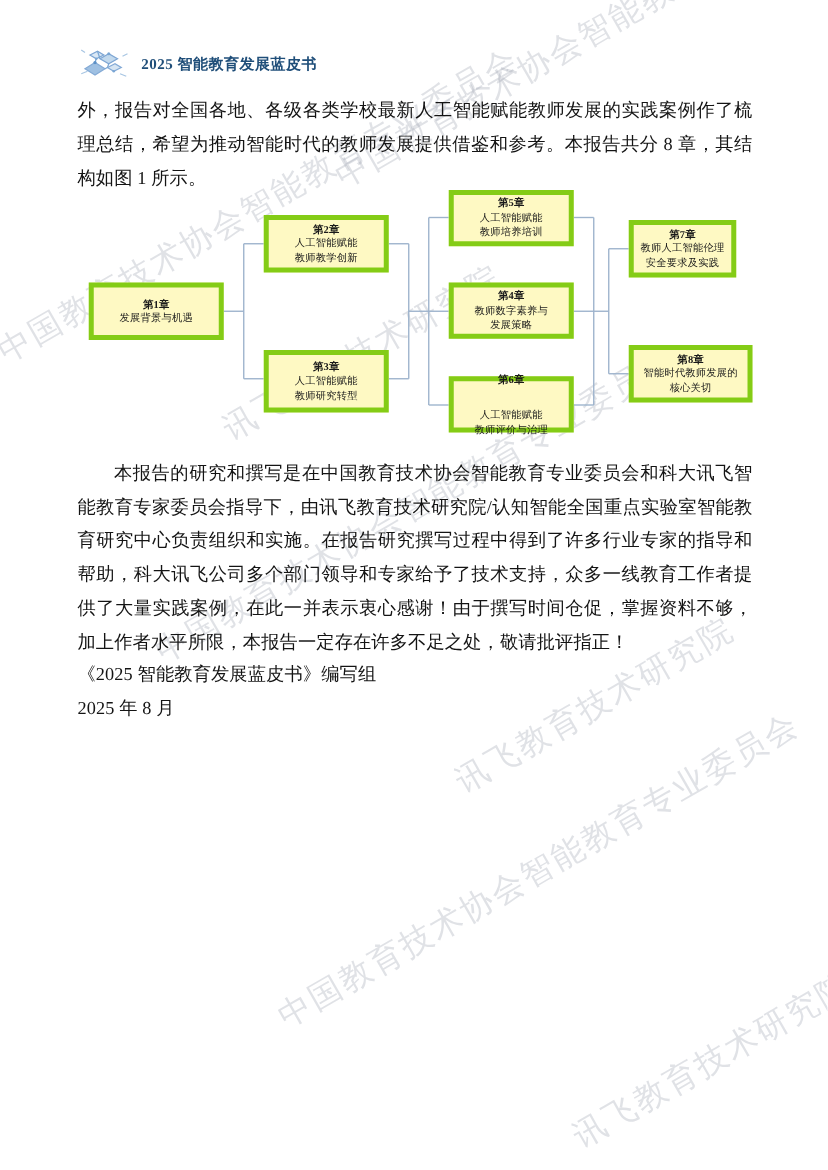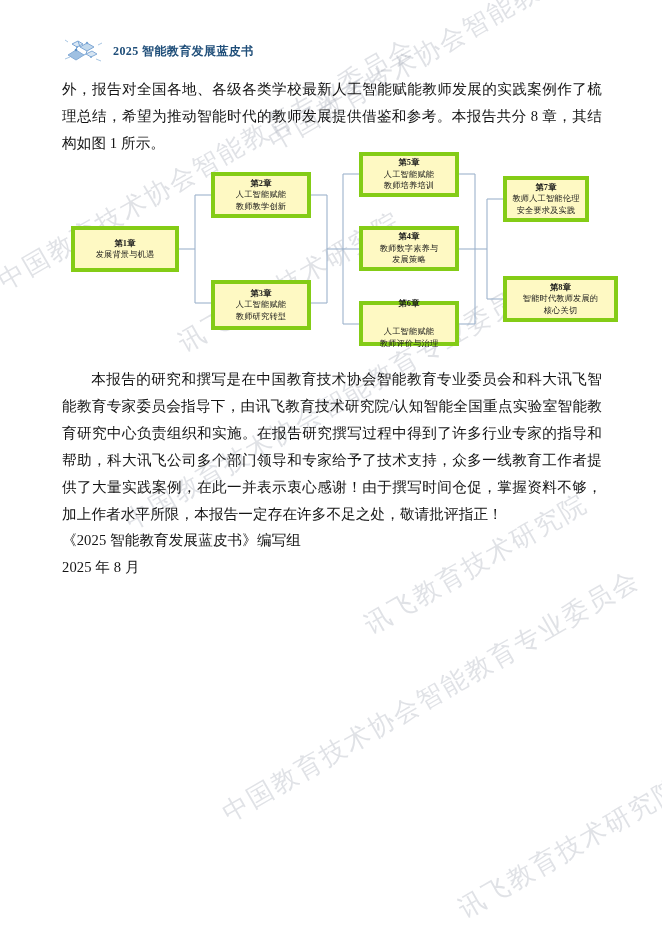--- a/index.html
+++ b/index.html
@@ -246,21 +246,21 @@
       <span class="ch">第6章</span>
       <span class="nm">人工智能赋能
 教师评价与治理</span>
     </div>
 
     <div class="node" style="left:441px; top:24px; width:86px; height:46px;">
       <span class="ch">第7章</span>
       <span class="nm">教师人工智能伦理
 安全要求及实践</span>
     </div>
-    <div class="node" style="left:441px; top:124px; width:115px; height:46px;">
+    <div class="node" style="left:441px; top:124px; width:99px; height:46px;">
       <span class="ch">第8章</span>
       <span class="nm">智能时代教师发展的
 核心关切</span>
     </div>
 
   </div>
 
 </div>
 
 <div class="content" style="top:366px;">

